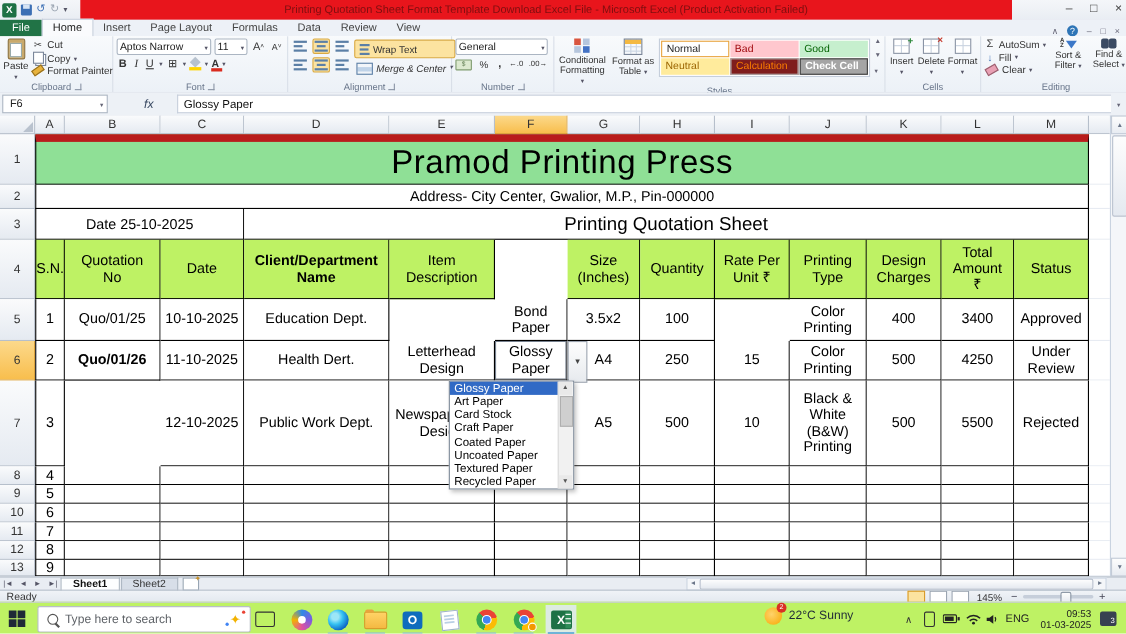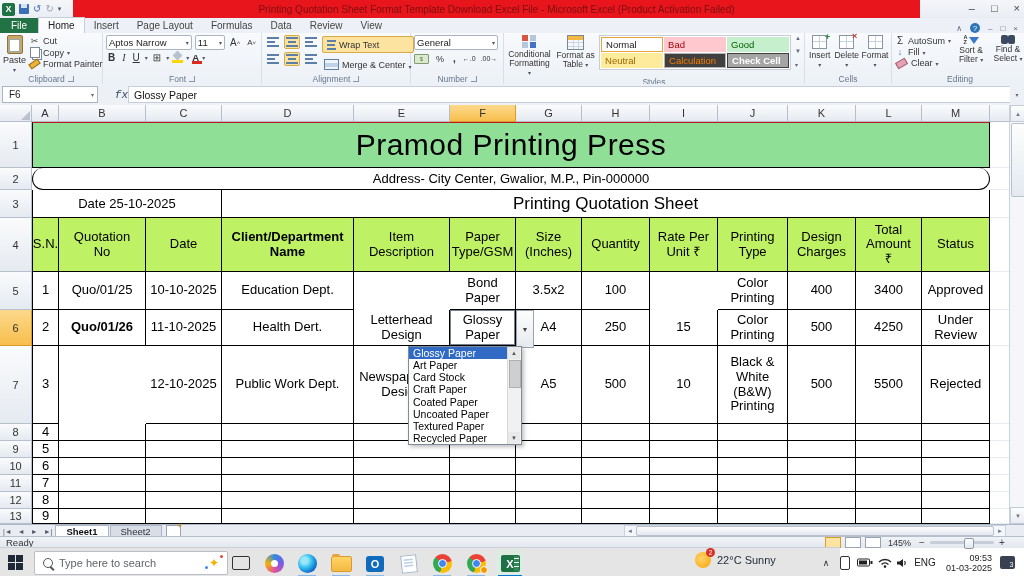--- a/index.html
+++ b/index.html
@@ -57,21 +57,21 @@
     linear-gradient(#5B7FA6,#5B7FA6) 0 0/12px 2px no-repeat,
     linear-gradient(#5B7FA6,#5B7FA6) 0 4px/8px 2px no-repeat,
     linear-gradient(#5B7FA6,#5B7FA6) 0 8px/12px 2px no-repeat;}
   .bars.c{background:
     linear-gradient(#5B7FA6,#5B7FA6) 50% 0/12px 2px no-repeat,
     linear-gradient(#5B7FA6,#5B7FA6) 50% 4px/8px 2px no-repeat,
     linear-gradient(#5B7FA6,#5B7FA6) 50% 8px/12px 2px no-repeat;}
   .ibtn{padding:1px;border:1px solid transparent;border-radius:2px;display:inline-flex;}
   .ibtn.on{background:#FBE3A3;border-color:#D9A943;}
   .wrapbtn{display:flex;align-items:center;gap:3px;font-size:9px;color:#333;background:#FCE3A0;border:1px solid #D9A943;border-radius:2px;padding:1px 4px;height:13px;}
-  .mergebtn{display:flex;align-items:flex-end;gap:3px;font-size:9px;color:#333;padding:1px 2px;height:13px;white-space:nowrap;}
+  .mergebtn{display:flex;align-items:flex-start;gap:3px;font-size:9px;color:#333;padding:1px 2px;height:13px;white-space:nowrap;font-style:italic;}
   .mergeico{width:13px;height:9px;border:1px solid #5B7FA6;background:linear-gradient(#BFD3E8,#BFD3E8) 0 50%/100% 4px no-repeat;}
   
   .cashico{width:13px;height:8px;background:#DCE9CF;border:1px solid #7F9B6F;border-radius:1px;display:flex;align-items:center;justify-content:center;font-size:6px;color:#5d7a4e;}
   .tiny{font-size:7px;color:#333;}
   
   .bigbtn{width:46px;display:flex;flex-direction:column;align-items:center;gap:1px;font-size:8.5px;color:#333;text-align:center;line-height:1.05;}
   .cfico{width:15px;height:14px;background:
     linear-gradient(#D9553F,#D9553F) 0 0/6px 6px no-repeat,
     linear-gradient(#4472C4,#4472C4) 8px 7px/6px 6px no-repeat,
     linear-gradient(#B6C6DD,#B6C6DD) 8px 0/6px 6px no-repeat,
@@ -81,21 +81,21 @@
     linear-gradient(#CBD6E4,#CBD6E4) 0 6px/15px 1px no-repeat,
     linear-gradient(#CBD6E4,#CBD6E4) 0 10px/15px 1px no-repeat,
     linear-gradient(#CBD6E4,#CBD6E4) 5px 0/1px 13px no-repeat,
     linear-gradient(#CBD6E4,#CBD6E4) 10px 0/1px 13px no-repeat;}
   #style-gallery{display:grid;grid-template-columns:repeat(3,62px);grid-auto-rows:15px;gap:1px;background:#fff;border:1px solid #C5CEDB;padding:1px;}
   .stylecell{font-size:9.5px;display:flex;align-items:center;padding-left:4px;background:#fff;color:#222;}
   .sg-normal{border:1.5px solid #E8A33D;}
   .sg-bad{background:#FFC7CE;color:#9C0006;}
   .sg-good{background:#C6EFCE;color:#006100;}
   .sg-neutral{background:#FFEB9C;color:#9C6500;}
-  .sg-calculation{background:#404040;color:#FA7D00;border:1px solid #B2B2B2;}
+  .sg-calculation{background:#7f1d1d;color:#FA7D00;border:1px solid #B2B2B2;}
   .sg-checkcell{background:#A5A5A5;color:#fff;border:1px solid #3F3F3F;font-weight:bold;}
   .galarrows{display:flex;flex-direction:column;justify-content:space-between;height:33px;font-size:6px;color:#667;padding-left:1px;}
   
   .vbtn{width:26px;display:flex;flex-direction:column;align-items:center;gap:1px;font-size:8.5px;color:#333;}
   .cellsico{width:13px;height:12px;background:#fff;border:1px solid #8A94A5;position:relative;
     background-image:linear-gradient(#C9D3E0,#C9D3E0),linear-gradient(#C9D3E0,#C9D3E0);
     background-size:13px 1px,1px 12px;background-position:0 5px,6px 0;background-repeat:no-repeat;}
   .badge-plus{position:absolute;right:-4px;top:-4px;color:#2F8A3D;font-weight:bold;font-size:9px;}
   .badge-x{position:absolute;right:-4px;top:-5px;color:#C5392B;font-weight:bold;font-size:9px;}
   .estack{display:flex;flex-direction:column;gap:1px;}
@@ -106,37 +106,37 @@
   .azico{display:flex;flex-direction:column;font-size:5.5px;line-height:5px;color:#333;font-weight:bold;}
   .funnel{width:0;height:0;border-left:5px solid transparent;border-right:5px solid transparent;border-top:7px solid #3C78C8;}
   .binoc{width:14px;height:9px;position:relative;}
   .binoc:before,.binoc:after{content:'';position:absolute;top:0;width:7px;height:9px;background:#3A4A63;border-radius:2px;}
   .binoc:before{left:0;} .binoc:after{right:0;}
   .lbl2{text-align:center;line-height:1.05;font-size:8.5px;color:#333;}
   
   #fbar{position:absolute;left:0;top:84px;width:1024px;height:21px;background:#EDF1F6;border-bottom:1px solid #C5CEDB;display:flex;align-items:center;}
   .namebox{width:88px;height:15px;background:#fff;border:1px solid #ABB5C2;margin-left:2px;display:flex;align-items:center;font-size:10px;color:#222;padding-left:6px;justify-content:space-between;}
   .nb-dd{font-size:6px;color:#667;padding-right:3px;}
-  .fx{width:30px;text-align:right;font-family:Liberation Mono, monospace;font-style:italic;font-size:11px;color:#3A4A63;}
+  .fx{width:30px;text-align:left;font-family:Liberation Sans, sans-serif;font-style:italic;font-size:11px;color:#3A4A63;margin-left:33px;}
   .fval{flex:1;height:15px;background:#fff;border:1px solid #C5CEDB;border-right:none;display:flex;align-items:center;padding-left:5px;font-size:10.5px;color:#111;}
   .fbar-end{width:14px;font-size:6px;color:#667;text-align:center;}
   
   #sheetwrap{position:absolute;left:0;top:105px;width:1009px;height:419px;overflow:hidden;background:#fff;}
   #sheet{width:100%;height:100%;display:grid;}
   .ch,.rh,.corner{background:linear-gradient(#FAFBFC,#E5EAF1);border-right:1px solid #B6BFCB;border-bottom:1px solid #B6BFCB;display:flex;align-items:center;justify-content:center;font-size:11px;color:#333;overflow:hidden;}
   .ch.sel,.rh.sel{background:linear-gradient(#FCD98B,#F8BE4D);border-color:#D99B2B;}
   .corner{position:relative;}
   .corner:after{content:'';position:absolute;right:1px;bottom:1px;border-left:9px solid transparent;border-bottom:9px solid #B9C2CE;}
   .ghost{background:#fff;border-bottom:1px solid #E7EBF2;}
   .ghost-h{background:linear-gradient(#FAFBFC,#E5EAF1);border-bottom:1px solid #B6BFCB;}
   .tc{background:#fff;border-right:1px solid #000;border-bottom:1px solid #000;display:flex;align-items:center;justify-content:center;text-align:center;overflow:hidden;color:#000;}
   .tc.first{border-left:1px solid #000;}
-  .tc.top{border-top:1px solid #b91c1c;}
+  .tc.top{border-top:7px solid #b91c1c;}
   .company{background:#8FE096;font-size:30px;letter-spacing:0.5px;}
-  .addr{font-size:13px;border-radius:11px;}
+  .addr{font-size:13px;}
   .datec{font-size:13px;}
   .qtitle{font-size:17px;}
   .hdr4{background:#bef264;font-size:13px;line-height:1.08;padding:1px 6px;}
   .dc{font-size:13px;line-height:1.12;padding:0 1px;}
   .selcell{box-shadow:inset 0 0 0 1px #76808E;}
   
   #combo-btn{position:absolute;left:516px;top:205px;width:16px;height:36px;background:linear-gradient(#FDFDFD,#E7EAEE);border:1px solid #9BA3AE;display:flex;align-items:center;justify-content:center;font-size:7px;color:#444;}
   #dropdown{position:absolute;left:408px;top:241px;width:112px;height:97px;background:#fff;border:1px solid #7F8B99;box-shadow:2px 2px 4px rgba(0,0,0,0.25);}
   #dd-list{position:absolute;left:0;top:0;right:13px;bottom:0;display:flex;flex-direction:column;}
   .dd-item{flex:1;display:flex;align-items:center;padding-left:4px;font-size:10.5px;color:#000;white-space:nowrap;overflow:hidden;}
@@ -164,21 +164,21 @@
   #statusbar{position:absolute;left:0;top:536px;width:1024px;height:11px;background:linear-gradient(#F0F3F7,#E2E8EF);border-top:1px solid #B6BFCB;display:flex;align-items:center;font-size:9.5px;color:#333;}
   .ready{padding-left:6px;}
   .sright{margin-left:auto;display:flex;align-items:center;gap:4px;padding-right:18px;}
   .vico{width:14px;height:9px;background:#fff;border:1px solid #9AA4B1;display:inline-block;}
   .vico.on{border-color:#D99B2B;background:#FCE3A0;}
   .zoomtxt{font-size:9px;padding:0 3px;}
   .zpm{font-size:10px;color:#445;width:8px;text-align:center;}
   .ztrack{width:64px;height:3px;background:#C6CEDA;position:relative;border-radius:2px;}
   .zthumb{position:absolute;left:34px;top:-3px;width:8px;height:9px;background:linear-gradient(#FDFDFD,#E3E8EF);border:1px solid #8F9AA8;border-radius:2px;}
   
-  #taskbar{position:absolute;left:0;top:547px;width:840px;height:29px;background:#e5e5e5;border-top:1px solid #C9CFD8;}
+  #taskbar{position:absolute;left:0;top:547px;width:1024px;height:29px;background:#bef264;border-top:1px solid #C9CFD8;}
   .startbtn{position:absolute;left:8px;top:7px;width:15px;height:15px;display:grid;grid-template-columns:7px 7px;grid-template-rows:7px 7px;gap:1px;}
   .startbtn i{background:#1F2937;}
   .searchbox{position:absolute;left:34px;top:3px;width:184px;height:22px;background:#fff;border:1px solid #B9BEC7;border-radius:2px;display:flex;align-items:center;gap:6px;padding-left:8px;}
   .mag{width:8px;height:8px;border:1.5px solid #555;border-radius:50%;position:relative;flex:none;}
   .mag:after{content:'';position:absolute;left:7px;top:7px;width:5px;height:1.5px;background:#555;transform:rotate(45deg);transform-origin:0 0;}
   .searchtxt{font-size:11px;color:#5F6368;white-space:nowrap;}
   .sparkle{margin-left:auto;padding-right:8px;color:#F2B200;font-size:12px;position:relative;}
   .sparkle i{position:absolute;width:3px;height:3px;border-radius:50%;}
   .sp-b{background:#4285F4;left:-4px;bottom:1px;} .sp-r{background:#EA4335;right:4px;top:-1px;}
   .taskview{position:absolute;left:232px;top:8px;width:16px;height:12px;border:1.5px solid #333;border-radius:2px;}
@@ -542,21 +542,20 @@
       <div class="ghost" style="grid-area: 14 / 15 / auto / span 1;"></div>
       <div class="tc company top first" style="grid-area: 2 / 2 / auto / span 13;">Pramod Printing Press</div>
       <div class="tc addr first" style="grid-area: 3 / 2 / auto / span 13;">Address- City Center, Gwalior, M.P., Pin-000000</div>
       <div class="tc datec first" style="grid-area: 4 / 2 / auto / span 3;">Date 25-10-2025</div>
       <div class="tc qtitle" style="grid-area: 4 / 5 / auto / span 10;">Printing Quotation Sheet</div>
       <div class="tc hdr4 first" style="grid-area: 5 / 2 / auto / span 1;">S.N.</div>
       <div class="tc hdr4" style="grid-area: 5 / 3 / auto / span 1;">Quotation No</div>
       <div class="tc hdr4" style="grid-area: 5 / 4 / auto / span 1;">Date</div>
       <div class="tc hdr4" style="grid-area: 5 / 5 / auto / span 1; font-weight: bold;">Client/Department Name</div>
       <div class="tc hdr4" style="grid-area: 5 / 6 / auto / span 1;">Item Description</div>
-      <div class="tc hdr4" style="grid-area: 5 / 7 / auto / span 1;">Paper Type/GSM</div>
       <div class="tc hdr4" style="grid-area: 5 / 8 / auto / span 1;">Size (Inches)</div>
       <div class="tc hdr4" style="grid-area: 5 / 9 / auto / span 1;">Quantity</div>
       <div class="tc hdr4" style="grid-area: 5 / 10 / auto / span 1;">Rate Per Unit ₹</div>
       <div class="tc hdr4" style="grid-area: 5 / 11 / auto / span 1;">Printing Type</div>
       <div class="tc hdr4" style="grid-area: 5 / 12 / auto / span 1;">Design Charges</div>
       <div class="tc hdr4" style="grid-area: 5 / 13 / auto / span 1;">Total Amount ₹</div>
       <div class="tc hdr4" style="grid-area: 5 / 14 / auto / span 1;">Status</div>
       <div class="tc dc first" style="grid-area: 6 / 2 / auto / span 1;">1</div>
       <div class="tc dc" style="grid-area: 6 / 3 / auto / span 1;">Quo/01/25</div>
       <div class="tc dc" style="grid-area: 6 / 4 / auto / span 1;">10-10-2025</div>

